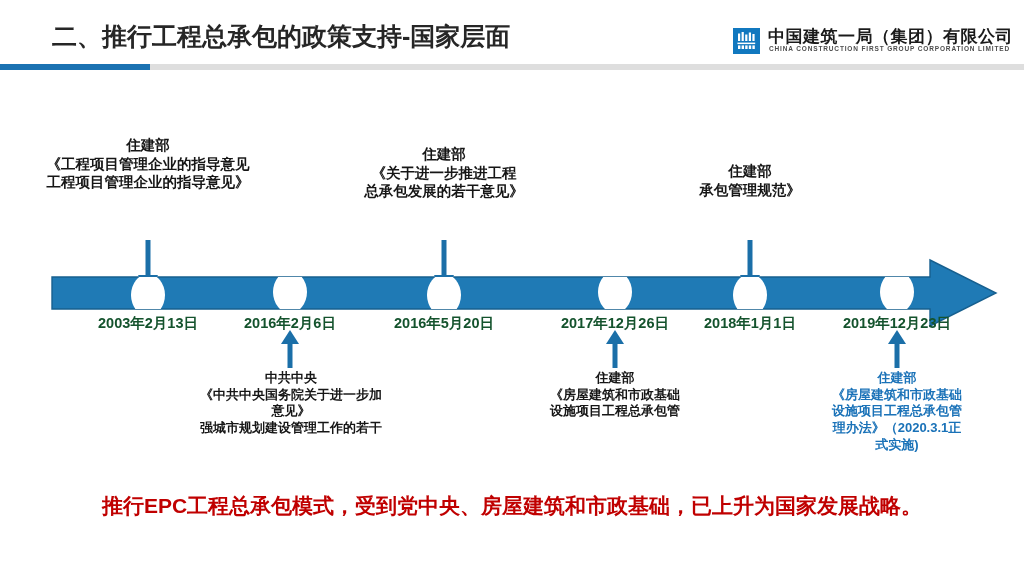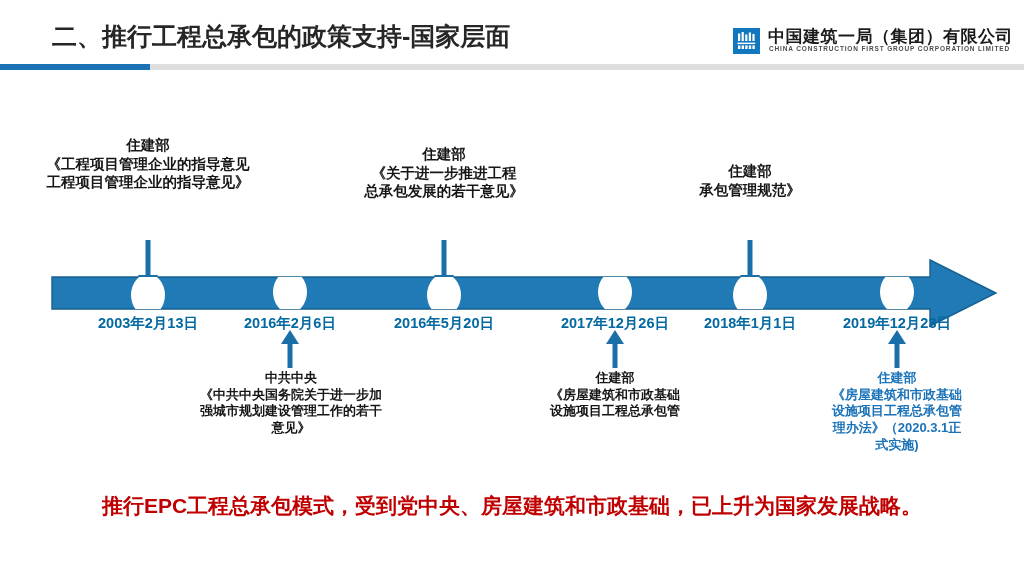--- a/index.html
+++ b/index.html
@@ -44,21 +44,21 @@
   .callout{position:absolute;text-align:center;color:#161616;font-weight:bold;line-height:1.28;}
   .callout .org{display:block;}
   .callout .doc{display:block;}
   .callout.above{font-size:14.5px;}
   .callout.below{font-size:13px;}
   .callout.blue{color:#1a72b8;}
 
   
   .datelabel{
     position:absolute;text-align:center;font-size:14.5px;font-weight:bold;
-    color:#0369a1;white-space:nowrap;
+    color:#14532d;white-space:nowrap;
   }
 
   
   .conclusion{
     position:absolute;left:0;top:492px;width:1024px;text-align:center;
     font-size:21px;font-weight:bold;color:#c00000;white-space:nowrap;
   }
 </style>
 </head>
 <body>
@@ -162,22 +162,22 @@
   <div class="datelabel" style="left:58px;top:314px;width:180px;">2003年2月13日</div>
   <div class="datelabel" style="left:206px;top:314px;width:168px;">2016年2月6日</div>
   <div class="datelabel" style="left:354px;top:314px;width:180px;">2016年5月20日</div>
   <div class="datelabel" style="left:518px;top:314px;width:194px;">2017年12月26日</div>
   <div class="datelabel" style="left:664px;top:314px;width:172px;">2018年1月1日</div>
   <div class="datelabel" style="left:800px;top:314px;width:194px;">2019年12月23日</div>
 
   <div class="callout below" style="left:160px;top:370px;width:262px;">
     <span class="org">中共中央</span>
     <span class="doc">《中共中央国务院关于进一步加</span>
+    <span class="doc">意见》</span>
     <span class="doc">强城市规划建设管理工作的若干</span>
-    <span class="doc">意见》</span>
   </div>
 
   <div class="callout below" style="left:513px;top:370px;width:204px;">
     <span class="org">住建部</span>
     <span class="doc">《房屋建筑和市政基础</span>
     <span class="doc">设施项目工程总承包管</span>
   </div>
 
   <div class="callout below blue" style="left:795px;top:370px;width:204px;">
     <span class="org">住建部</span>

